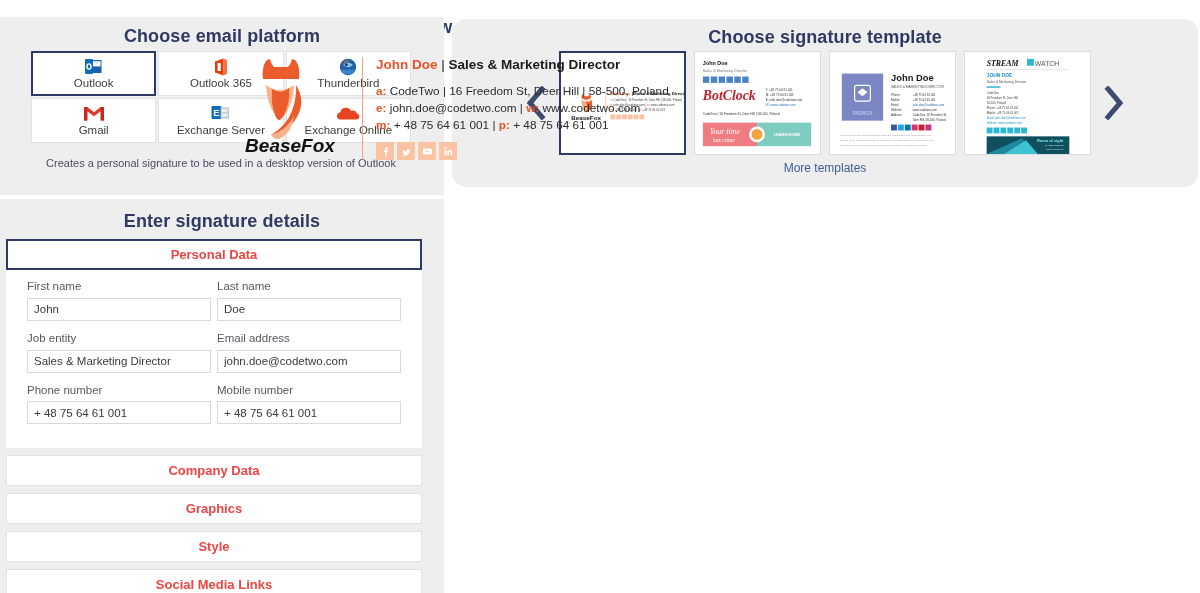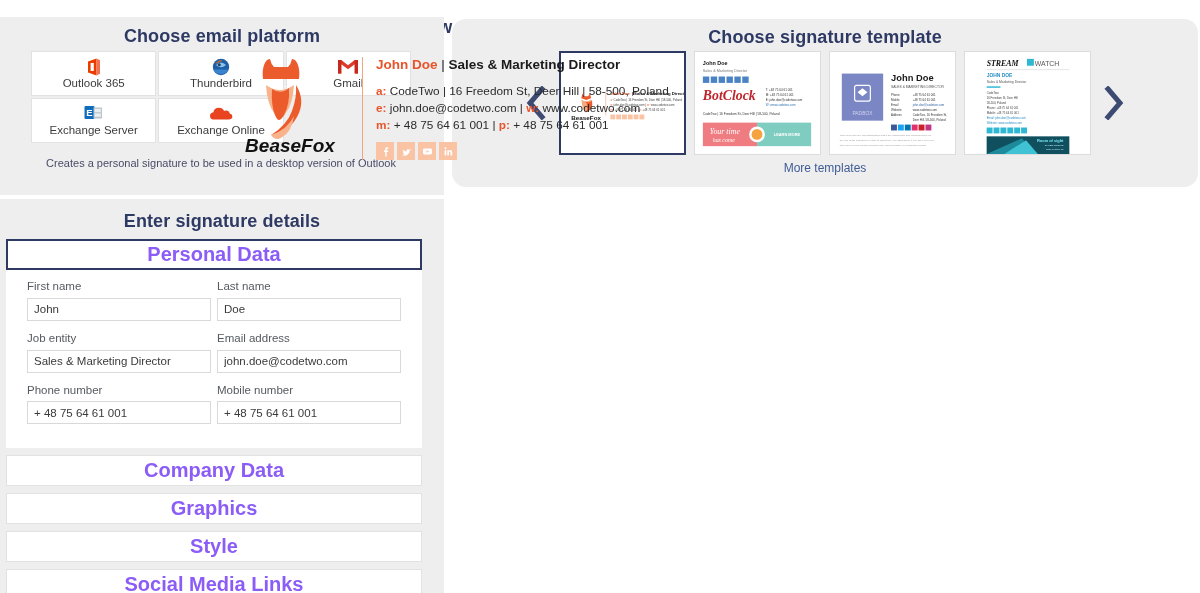--- a/index.html
+++ b/index.html
@@ -61,21 +61,21 @@
   
   #details-panel { left: 0; top: 182px; width: 444px; height: 411px; }
   #details-panel .panel-title { margin-top: 12px; }
 
   .acc-wrap { position: absolute; left: 6px; top: 40px; width: 416px; }
   .acc-header {
     background: #ffffff;
     border: 1px solid #e2e2e2;
     height: 31px;
     display: flex; align-items: center; justify-content: center;
-    font-weight: bold; font-size: 20px; color: #8b5cf6;
+    font-weight: bold; font-size: 13px; color: #ef4444;
     cursor: pointer;
     margin-bottom: 7px;
   }
   .acc-header.open { border: 2px solid #2e3a64; }
 
   .acc-body {
     background: #ffffff;
     border: 1px solid #ffffff;
     border-top: none;
     padding: 10px 20px 12px 20px;
@@ -156,20 +156,33 @@
 </head>
 <body>
 
 <div class="app">
 
   <div class="panel" id="platform-panel">
     <div class="panel-title">Choose email platform</div>
 
     <div class="platform-grid">
 
+      <div class="platform-cell selected">
+        <span class="plat-icon">
+          <svg width="17" height="17" viewBox="0 0 17 17">
+            <rect x="6.5" y="2" width="10" height="13" fill="#1b5fa8"></rect>
+            <rect x="7.5" y="3.2" width="8" height="5.2" fill="#fff"></rect>
+            <path d="M7.5 3.2 L11.5 6.2 L15.5 3.2 Z" fill="#cfe2f5"></path>
+            <rect x="0" y="1" width="8" height="15" rx="1" fill="#0f6cbd"></rect>
+            <ellipse cx="4" cy="8.5" rx="2.7" ry="3.3" fill="#fff"></ellipse>
+            <ellipse cx="4" cy="8.5" rx="1.3" ry="1.9" fill="#0f6cbd"></ellipse>
+          </svg>
+        </span>
+        <span class="plat-label">Outlook</span>
+      </div>
 
       <div class="platform-cell">
         <span class="plat-icon">
           <svg width="17" height="18" viewBox="0 0 17 18">
             <path d="M3 3.6 L11.5 0.6 L11.5 17.4 L3 14.6 L3 3.6 Z" fill="#eb3c00"></path>
             <path d="M11.5 0.6 L15 2.2 L15 15.8 L11.5 17.4 Z" fill="#f4714f"></path>
             <rect x="5.6" y="5" width="3.2" height="8" fill="#fff"></rect>
           </svg>
         </span>
         <span class="plat-label">Outlook 365</span>

